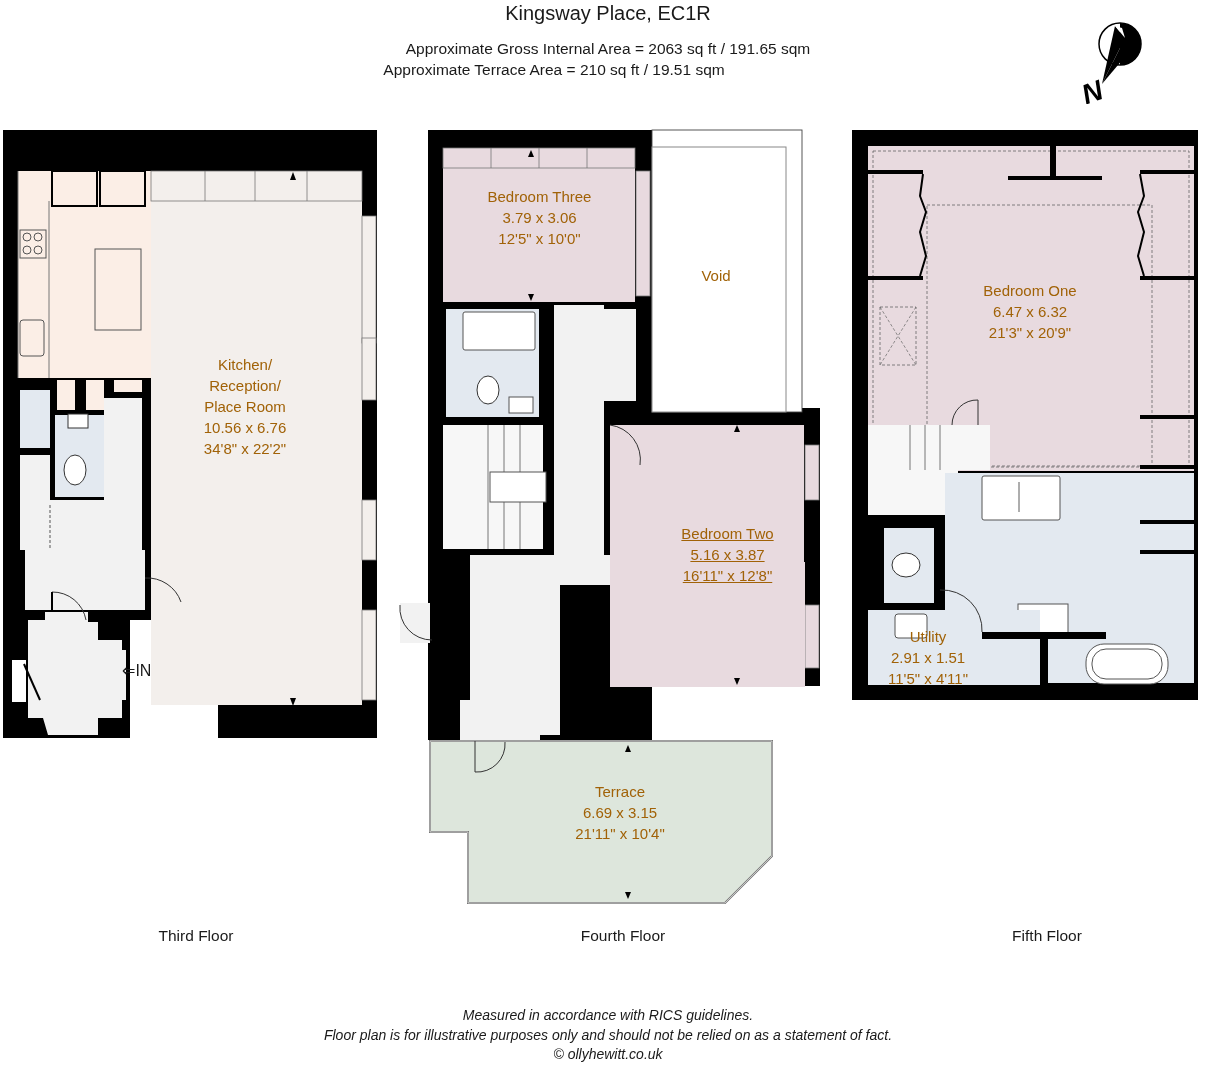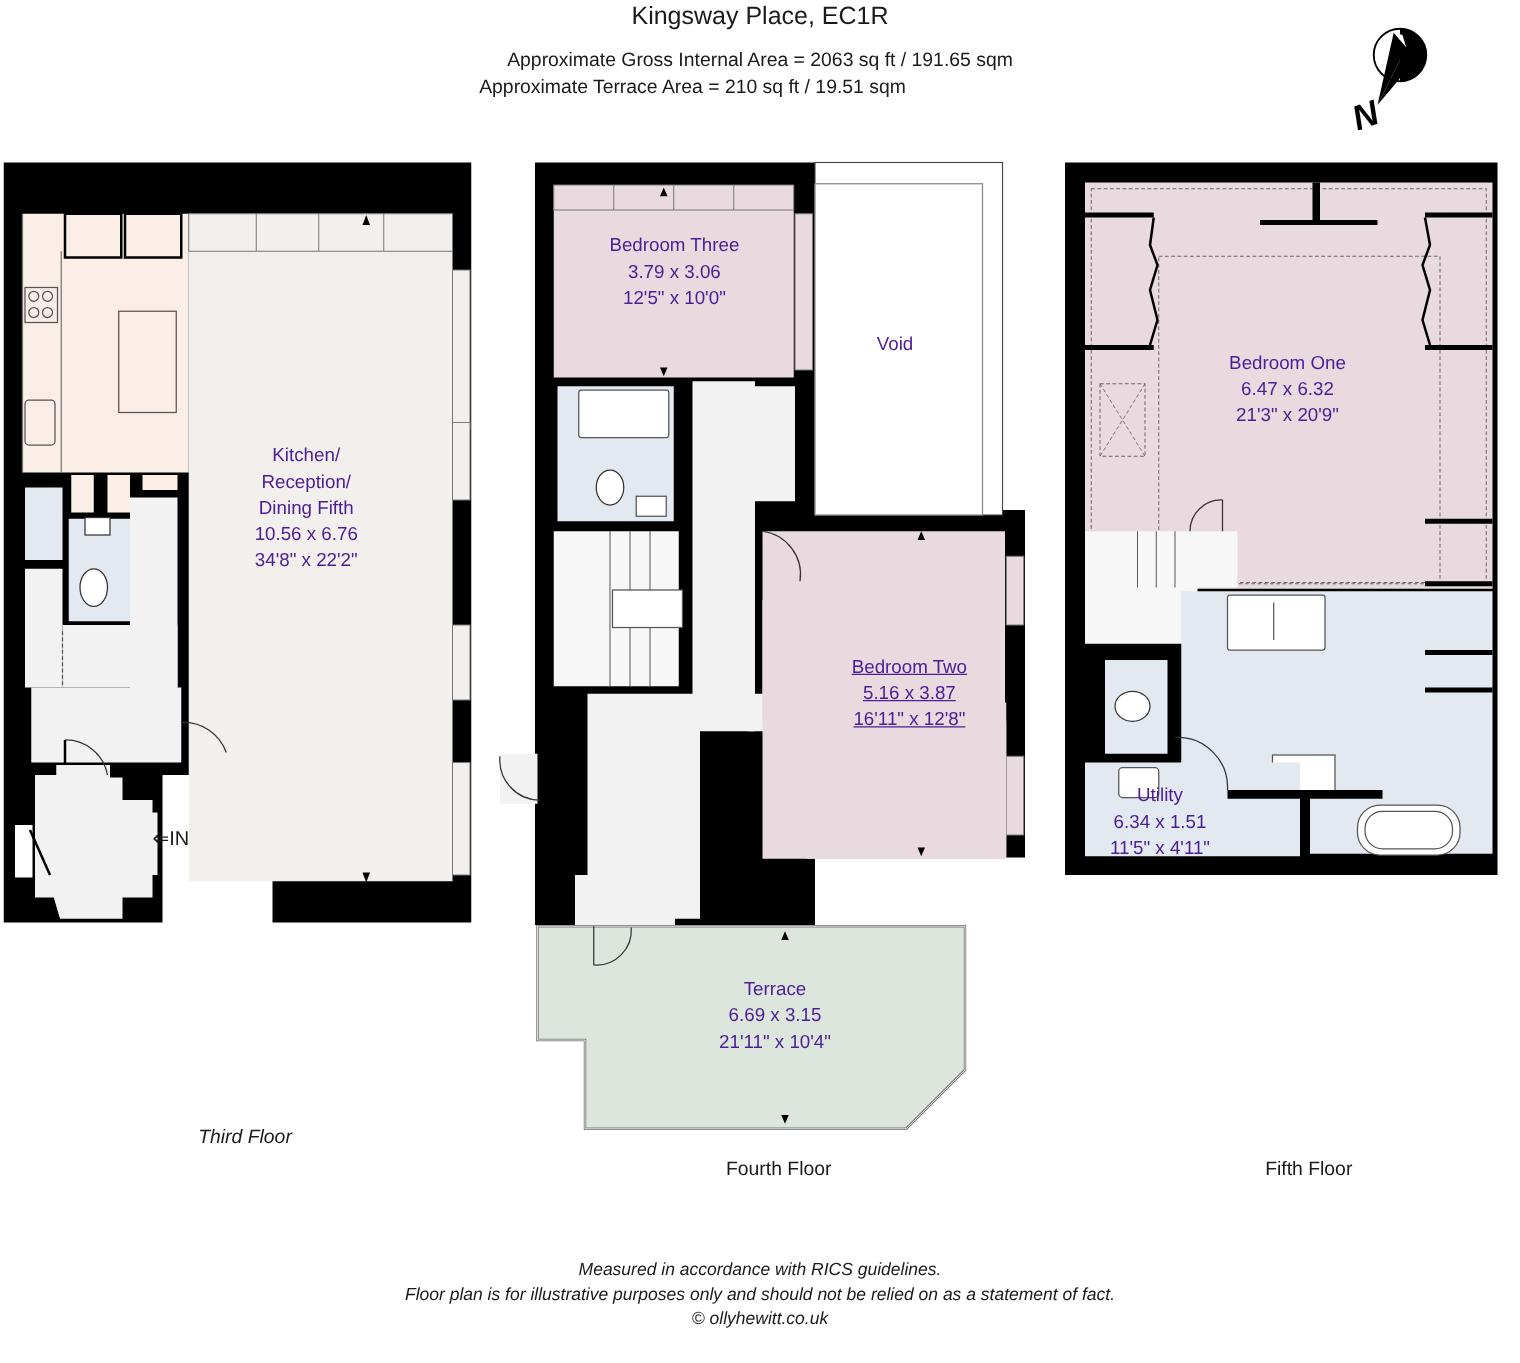--- a/index.html
+++ b/index.html
@@ -4,21 +4,21 @@
 <style>
   html, body { margin:0; padding:0; background:#ffffff; }
   body { width:1216px; height:1090px; position:relative; overflow:hidden;
          font-family:"Liberation Sans", "DejaVu Sans", sans-serif; color:#1a1a1a; }
   .abs { position:absolute; }
   .title { left:0; width:1216px; top:2px; text-align:center; font-size:20px; }
   .area1 { left:0; width:1216px; top:40px; text-align:center; font-size:15.5px; }
   .area2 { left:0; width:1108px; top:61px; text-align:center; font-size:15.5px; }
   .compass { left:1078px; top:12px; width:70px; height:92px; }
   svg.plan { position:absolute; left:0; top:0; width:1216px; height:1090px; }
-  .room-label { position:absolute; text-align:center; font-size:15px; line-height:21px; color:#4c1d95; }
+  .room-label { position:absolute; text-align:center; font-size:15px; line-height:21px; color:#a16207; }
   .floor-label { position:absolute; font-size:15.5px; text-align:center; width:200px; }
   .footer { position:absolute; left:0; width:1216px; text-align:center; font-size:14px; line-height:19.5px; top:1006px;font-style:italic; }
   .in-label { position:absolute; left:122px; top:661px; font-size:16px; }
 </style>
 </head>
 <body>
 
 <div class="abs title">Kingsway Place, EC1R</div>
 <div class="abs area1">Approximate Gross Internal Area = 2063 sq ft / 191.65 sqm</div>
 <div class="abs area2">Approximate Terrace Area = 210 sq ft / 19.51 sqm</div>
@@ -196,21 +196,21 @@
     <rect x="895" y="614" width="32" height="24" rx="3" fill="#fff" stroke="#555"></rect>
     <rect x="1040" y="635" width="8" height="50" fill="#000"></rect>
     <rect x="982" y="632" width="124" height="7" fill="#000"></rect>
     <path d="M940 590 A40 40 0 0 1 982 632" fill="none" stroke="#333"></path>
   </g>
 </svg>
 
 <div class="room-label" style="left:170px; top:354px; width:150px;">
   <div>Kitchen/</div>
   <div>Reception/</div>
-  <div>Dining Fifth</div>
+  <div>Place Room</div>
   <div>10.56 x 6.76</div>
   <div>34'8" x 22'2"</div>
 </div>
 <div class="in-label">⇐IN</div>
 
 <div class="room-label" style="left:457px; top:186px; width:165px;">
   <div>Bedroom Three</div>
   <div>3.79 x 3.06</div>
   <div>12'5" x 10'0"</div>
 </div>
@@ -228,25 +228,25 @@
   <div>21'11" x 10'4"</div>
 </div>
 
 <div class="room-label" style="left:955px; top:280px; width:150px;">
   <div>Bedroom One</div>
   <div>6.47 x 6.32</div>
   <div>21'3" x 20'9"</div>
 </div>
 <div class="room-label" style="left:868px; top:626px; width:120px;">
   <div>Utility</div>
-  <div>6.34 x 1.51</div>
+  <div>2.91 x 1.51</div>
   <div>11'5" x 4'11"</div>
 </div>
 
-<div class="floor-label" style="left:96px; top:901px;font-style:italic;">Third Floor</div>
+<div class="floor-label" style="left:96px; top:927px;">Third Floor</div>
 <div class="floor-label" style="left:523px; top:927px;">Fourth Floor</div>
 <div class="floor-label" style="left:947px; top:927px;">Fifth Floor</div>
 
 <div class="footer">
   <div>Measured in accordance with RICS guidelines.</div>
   <div>Floor plan is for illustrative purposes only and should not be relied on as a statement of fact.</div>
   <div>© ollyhewitt.co.uk</div>
 </div>
 
 </body></html>

